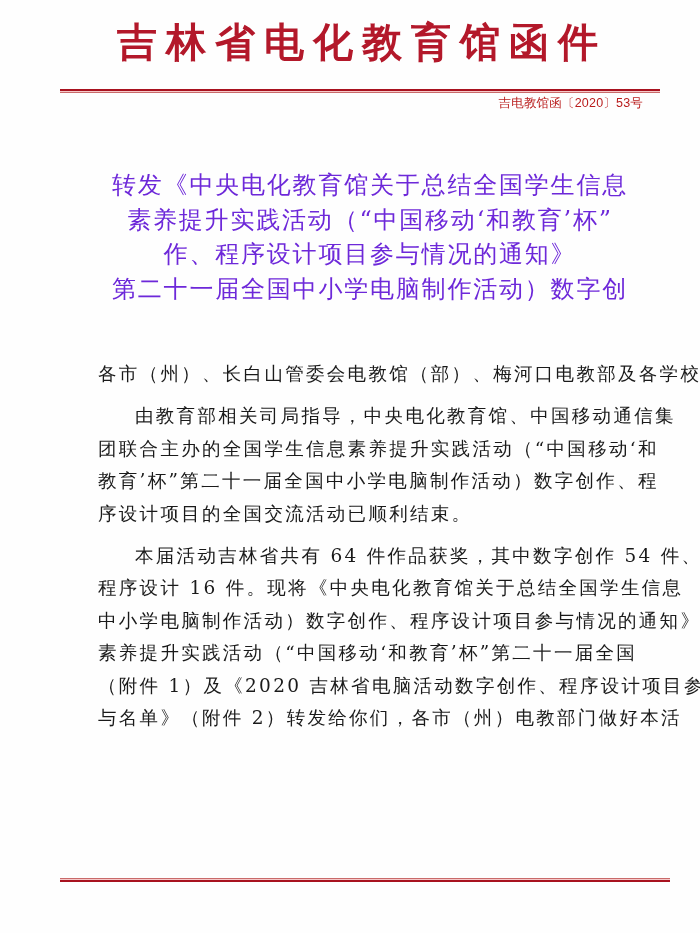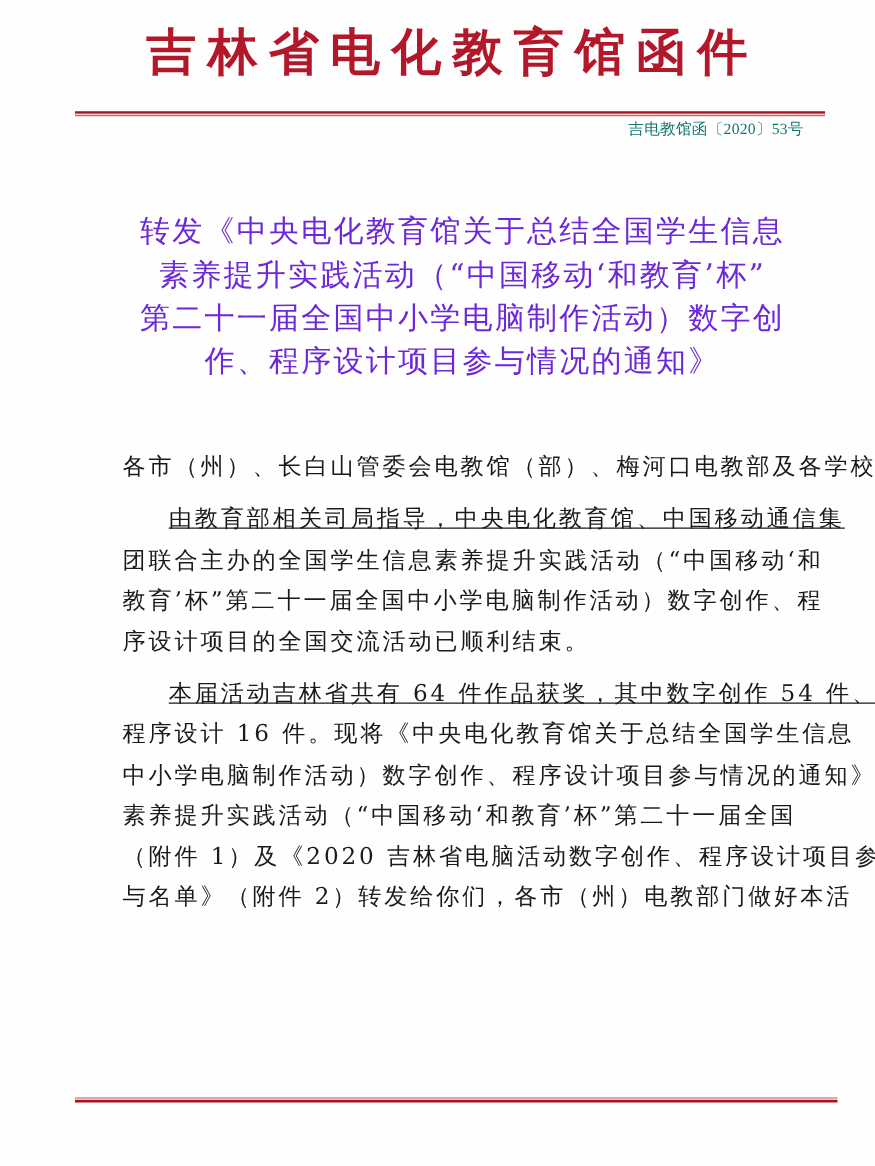--- a/index.html
+++ b/index.html
@@ -12,57 +12,57 @@
     line-height: 56px; padding-left: 24px; box-sizing: border-box;
   }
   .rule { position: absolute; left: 60px; width: 600px; }
   .rule .thick { height: 2px; background: #a8121f; }
   .rule .gap { height: 1px; background: #f6c9c9; }
   .rule .thin { height: 1px; background: #c96a6a; }
   .rule-top { top: 89px; }
   .rule-bottom { top: 878px; left: 60px; width: 610px; }
   .doc-number {
     position: absolute; right: 57px; top: 95px;
-    font-family: Liberation Serif, serif;
-    font-size: 12.5px; color: #0f766e; letter-spacing: 0.2px; text-align: center;
+    font-family: Liberation Sans, sans-serif;
+    font-size: 12.5px; color: #b91c1c; letter-spacing: 0.2px; text-align: center;
   }
   .heading {
     position: absolute; left: 90px; top: 168px; width: 560px;
     font-size: 24px; line-height: 34.5px; color: #6d28d9; text-align: center;
     letter-spacing: 1.8px;
   }
   .heading .hl { display: block; white-space: nowrap; }
   .body-text {
     position: absolute; left: 98px; top: 358px; width: 552px;
     font-size: 18.5px; line-height: 32.4px; color: #1a1a1a; letter-spacing: 2.3px;
   }
   .body-text .ln { display: block; white-space: nowrap; }
-  .body-text .indent { padding-left: 37px; text-decoration: underline; }
+  .body-text .indent { padding-left: 37px; }
   .para-gap { height: 10px; }
 </style>
 </head>
 <body>
 
 <div class="page">
 
   <div class="masthead">吉林省电化教育馆函件</div>
 
   <div class="rule rule-top">
     <div class="thick"></div>
     <div class="gap"></div>
     <div class="thin"></div>
   </div>
 
   <div class="doc-number">吉电教馆函〔2020〕53号</div>
 
   <div class="heading">
     <span class="hl">转发《中央电化教育馆关于总结全国学生信息</span>
     <span class="hl">素养提升实践活动（“中国移动‘和教育’杯”</span>
+    <span class="hl">作、程序设计项目参与情况的通知》</span>
     <span class="hl">第二十一届全国中小学电脑制作活动）数字创</span>
-    <span class="hl">作、程序设计项目参与情况的通知》</span>
   </div>
 
   <div class="body-text">
     <span class="ln">各市（州）、长白山管委会电教馆（部）、梅河口电教部及各学校：</span>
     <div class="para-gap"></div>
 
     <div>
       <span class="ln indent">由教育部相关司局指导，中央电化教育馆、中国移动通信集</span>
       <span class="ln">团联合主办的全国学生信息素养提升实践活动（“中国移动‘和</span>
       <span class="ln">教育’杯”第二十一届全国中小学电脑制作活动）数字创作、程</span>

